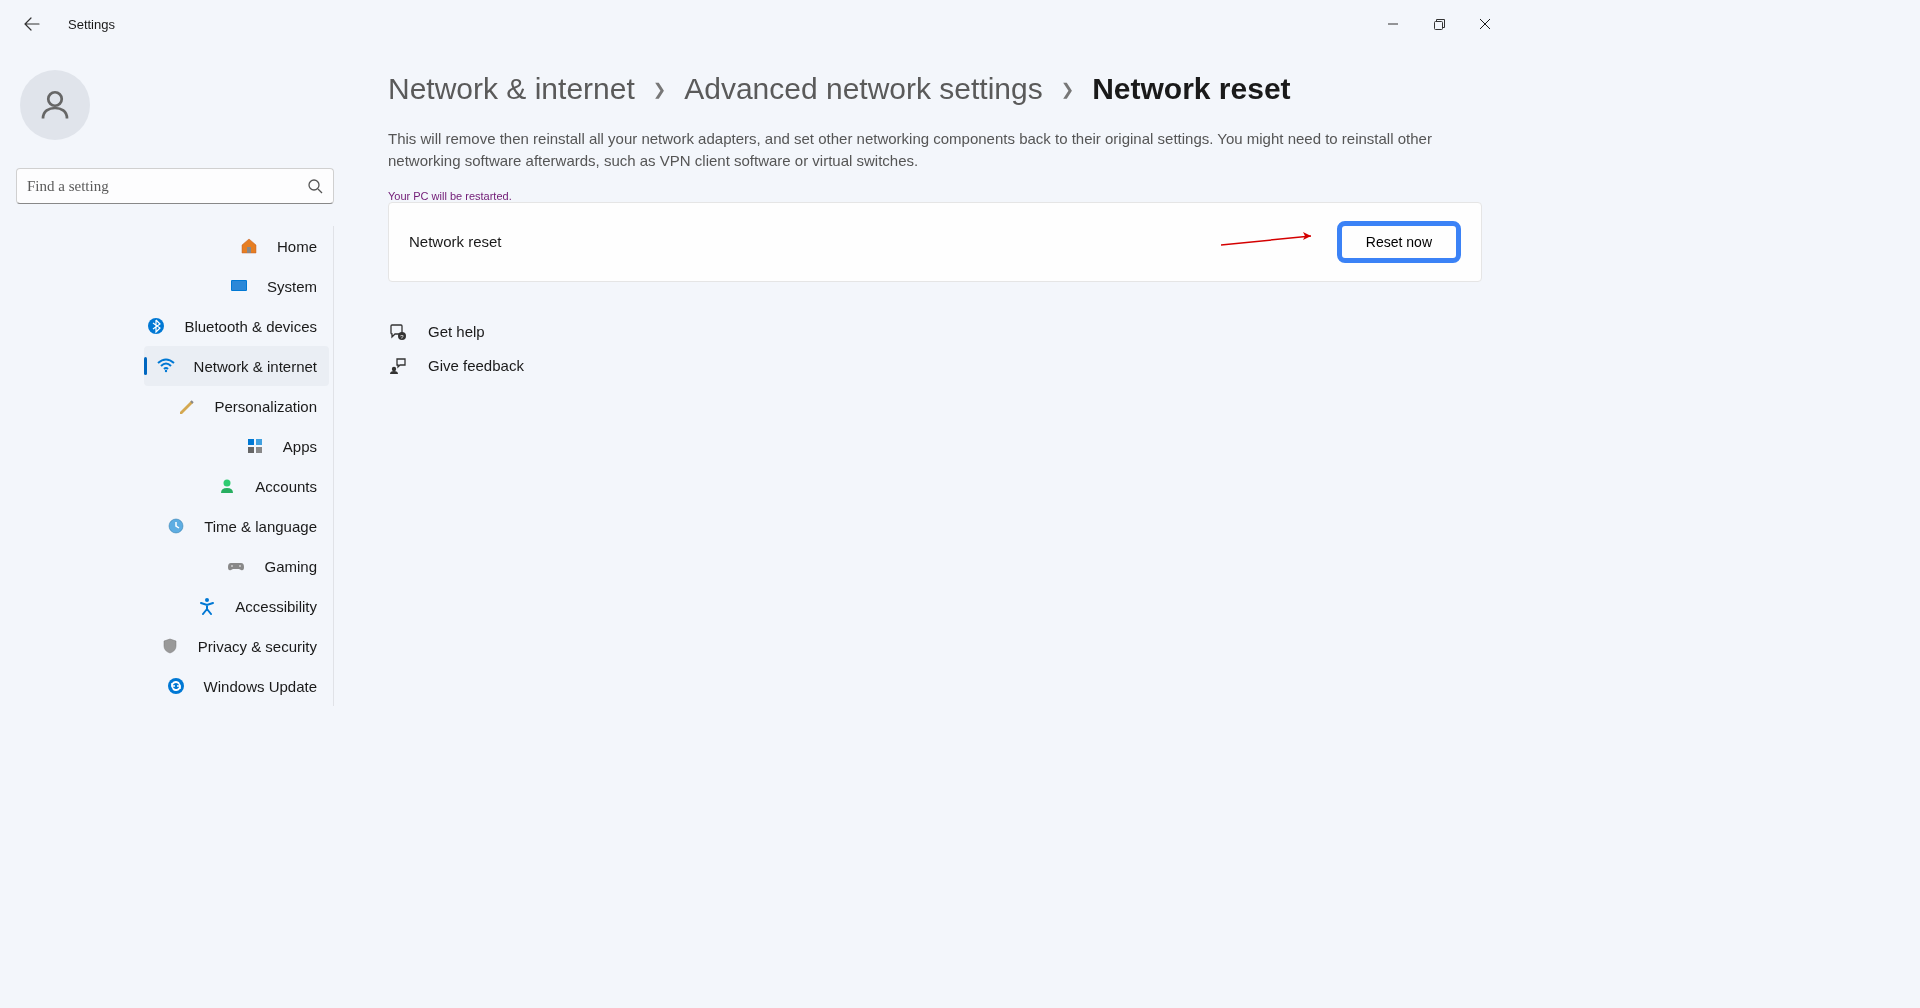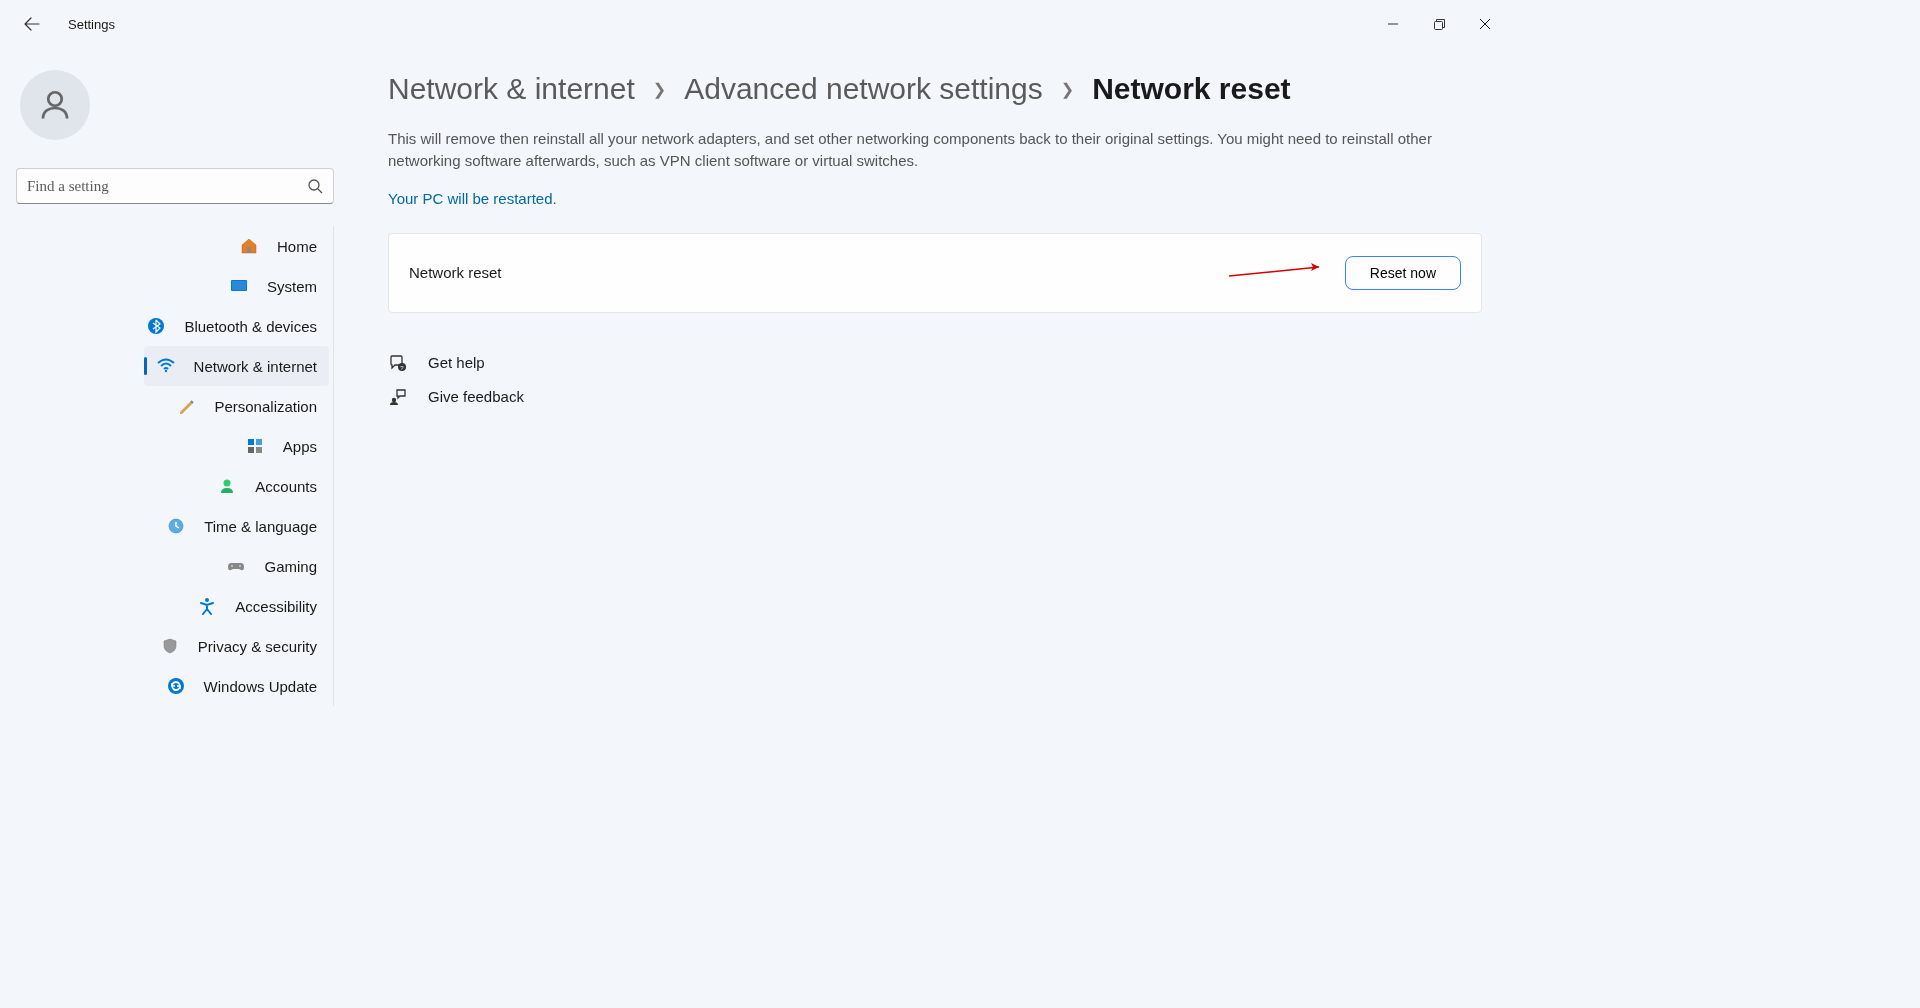--- a/index.html
+++ b/index.html
@@ -27,26 +27,26 @@
     .nav-icon { width: 20px; height: 20px; margin-right: 18px; display: flex; align-items: center; justify-content: center; }
     .nav-label { font-size: 15px; }
     
     .main { flex: 1; padding: 24px 38px 0 38px; overflow: auto; }
     .breadcrumb { display: flex; align-items: center; gap: 18px; font-size: 30px; margin-bottom: 22px; flex-wrap: wrap; }
     .bc-link { color: #5a5a5a; font-weight: 500; }
     .bc-chev { color: #777; font-size: 16px; }
     .bc-current { font-weight: 600; color: #1a1a1a; }
     
     .desc { font-size: 15px; color: #555; line-height: 1.45; max-width: 1060px; margin-bottom: 18px; }
-    .desc2 { font-size: 15px; color: #0369a1; margin-bottom: 26px; }
+    .desc2 { font-size: 11px; color: #701a75; }
     
     .card { background: #fefefe; border: 1px solid #e5e5e5; border-radius: 4px; height: 80px; display: flex; align-items: center; padding: 0 20px; max-width: 1100px; }
     .card-label { font-size: 15px; }
     .card-spacer { flex: 1; }
-    .reset-btn { background: #fefefe; border: 1px solid #3b82f6; border-radius: 8px; padding: 8px 24px; font-size: 14px; font-family: inherit; cursor: default; }
+    .reset-btn { background: #fefefe; border: 5px solid #3b82f6; border-radius: 8px; padding: 8px 24px; font-size: 14px; font-family: inherit; cursor: default; }
     
     .arrow-annotation { position: relative; margin-right: 16px; }
     
     .links { margin-top: 40px; display: flex; flex-direction: column; gap: 14px; }
     .link-item { display: flex; align-items: center; gap: 20px; font-size: 15px; }
     .link-icon { width: 20px; height: 20px; display: flex; align-items: center; justify-content: center; color: #333; }
   </style>
 </head>
 <body>
 

